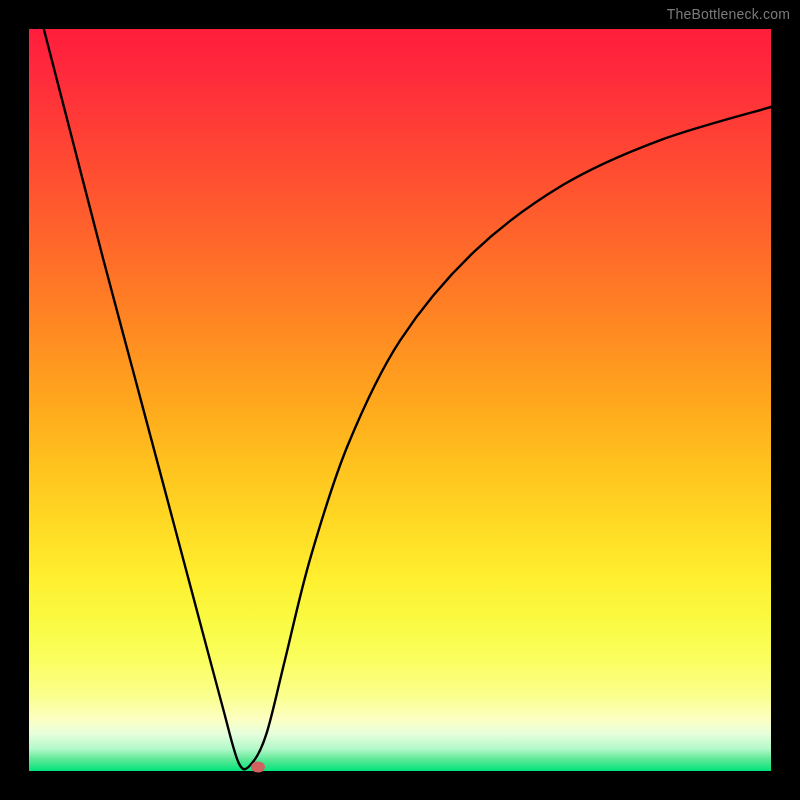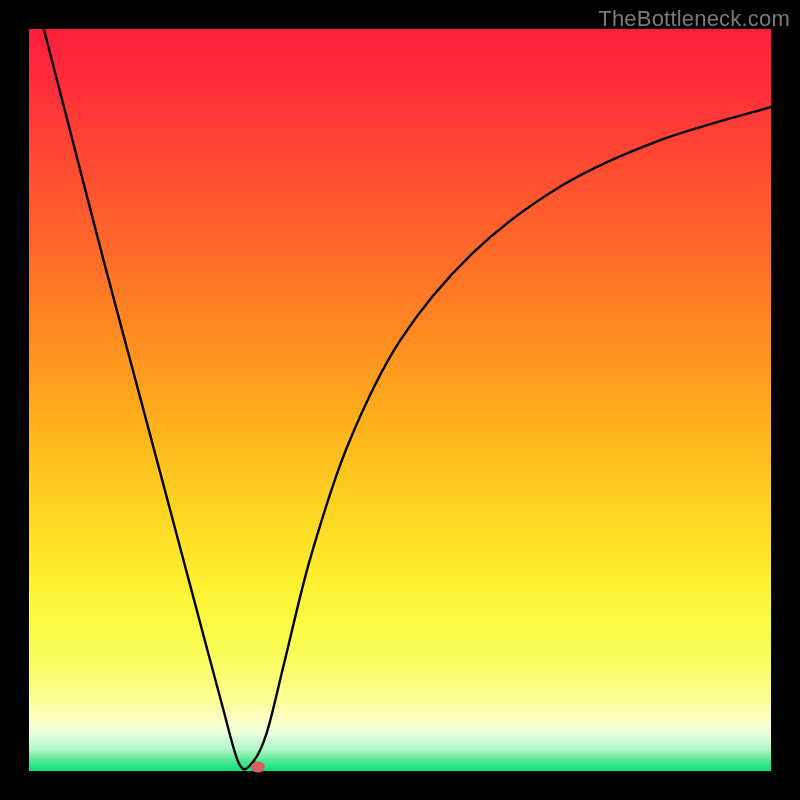--- a/index.html
+++ b/index.html
@@ -36,21 +36,21 @@
       #b4f8c9 97%,
       #5ae896 98.5%,
       #00e47a 100%
     );
   }
   .watermark {
     position: absolute;
     top: 6px;
     right: 10px;
     color: #7a7a7a;
-    font-size: 22px;
+    font-size: 14px;
     font-weight: 500;
     letter-spacing: 0.2px;
     user-select: none;
   }
   svg.curve {
     position: absolute;
     left: 0;
     top: 0;
     width: 742px;
     height: 742px;

